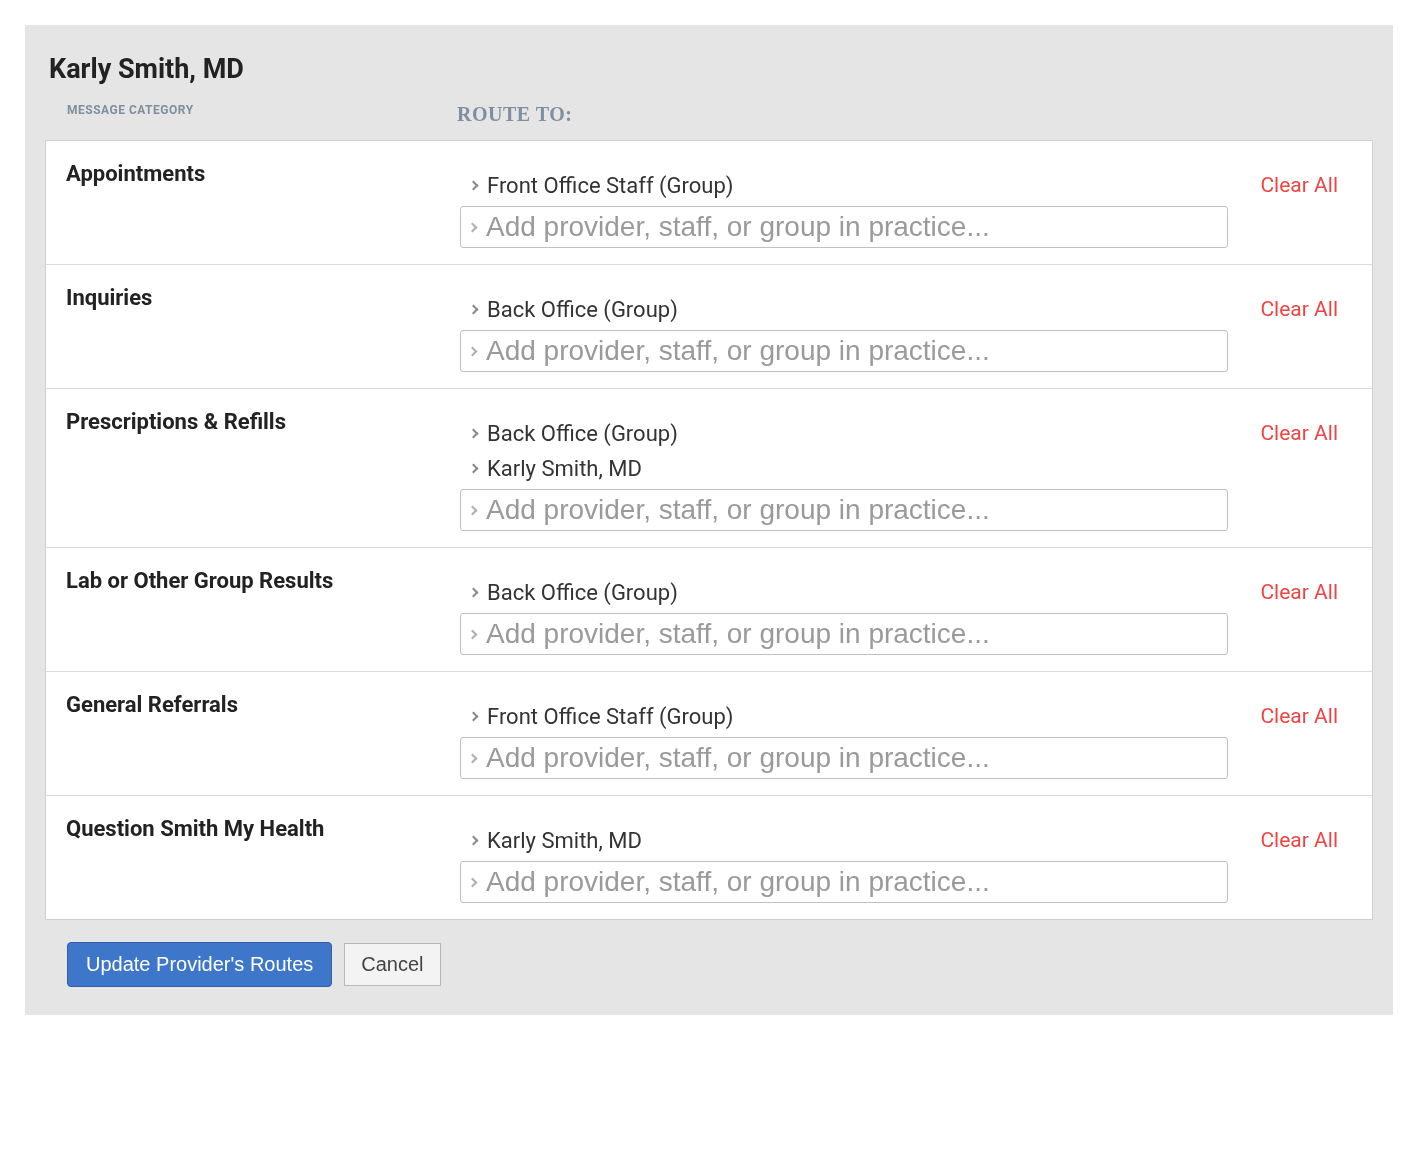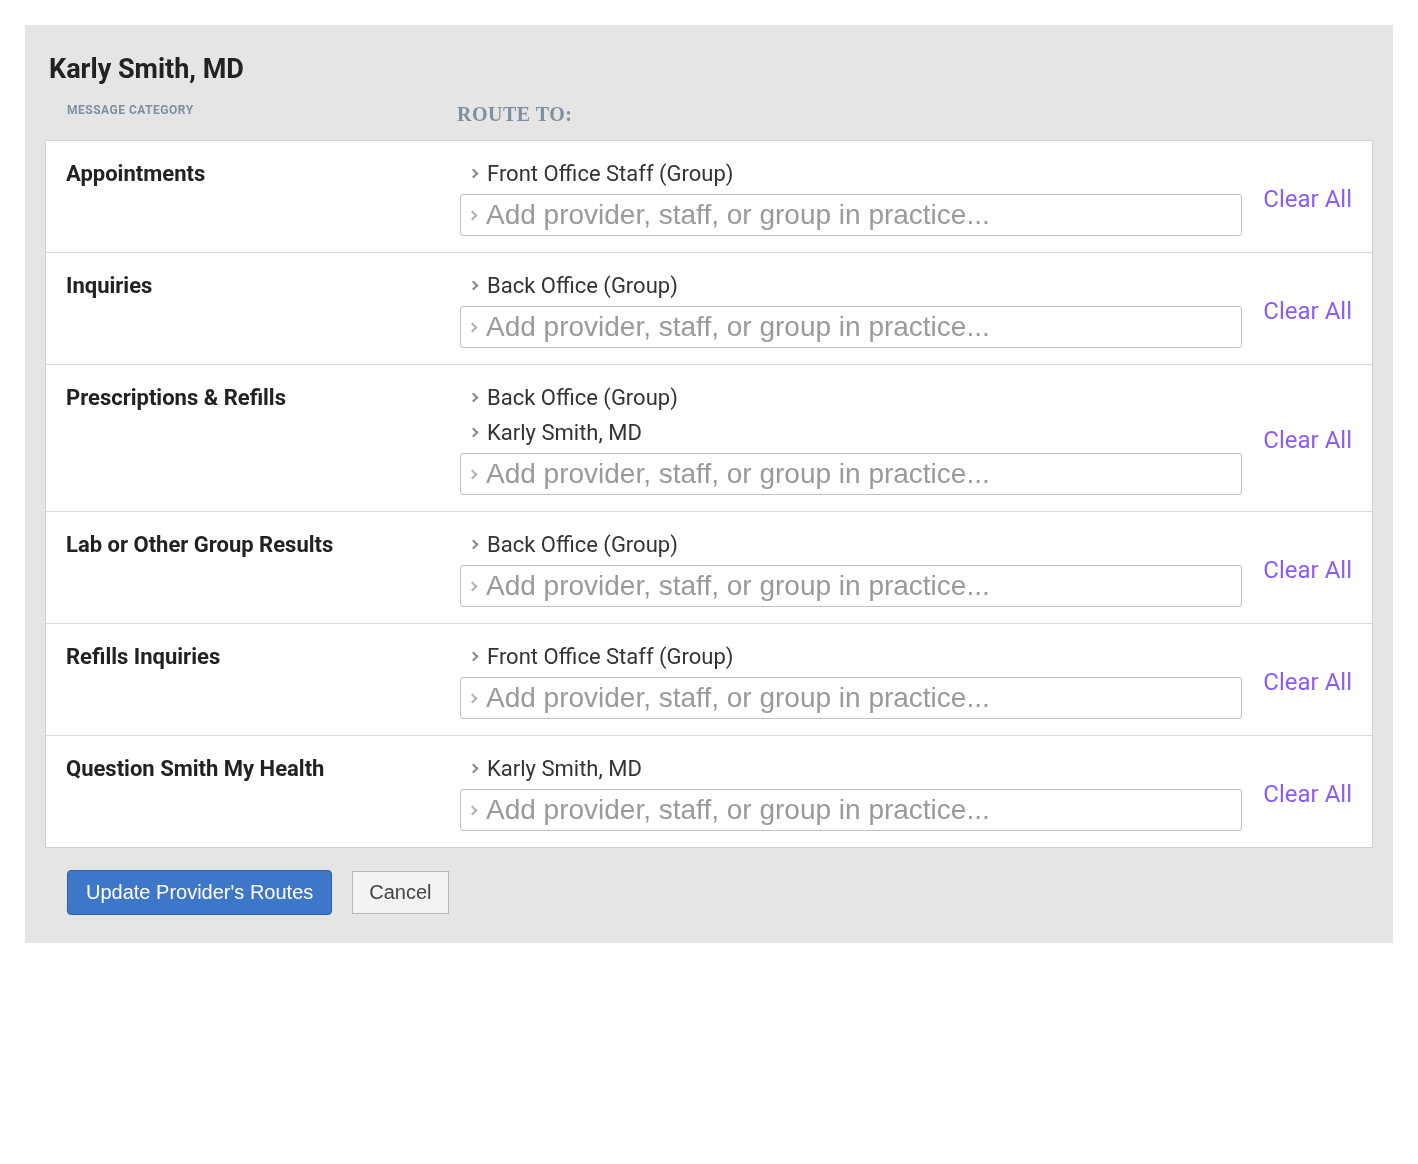--- a/index.html
+++ b/index.html
@@ -40,37 +40,38 @@
       letter-spacing: 0.5px;
       font-family: Liberation Serif, serif;
     }
     .table {
       background: #ffffff;
       border: 1px solid #d0d0d0;
     }
     .row {
       display: flex;
       border-bottom: 1px solid #d9d9d9;
-      padding: 16px 20px 16px 20px;
+      padding: 16px 34px 16px 20px;
       align-items: flex-start;
     }
     .row:last-child {
       border-bottom: none;
     }
     .category-cell {
       width: 394px;
       font-size: 22px;
       font-weight: 700;
       color: #222;
       padding-top: 4px;
     }
     .routes-cell {
       flex: 1;
       display: flex;
-      align-items: center;
+      align-items: flex-start;
+      margin-top: 12px;
     }
     .routes-list {
       flex: 1;
     }
     .route-entry {
       display: flex;
       align-items: center;
       font-size: 22px;
       color: #333;
       padding: 4px 0 6px 10px;
@@ -106,30 +107,30 @@
     }
     .add-input::placeholder {
       color: #9a9a9a;
     }
     .clear-cell {
       width: 110px;
       text-align: right;
       padding-top: 4px;
     }
     .clear-link {
-      color: #8b5cf6;
-      font-size: 24px;
+      color: #ef4444;
+      font-size: 21px;
       cursor: pointer;
       text-decoration: none;
     }
     .actions {
       margin-top: 22px;
       padding-left: 22px;
       display: flex;
-      gap: 20px;
+      gap: 12px;
       align-items: center;
     }
     .btn-primary {
       background: #3e77c9;
       color: #ffffff;
       border: 1px solid #2f5fa8;
       border-radius: 4px;
       padding: 10px 18px;
       font-size: 20px;
       cursor: pointer;
@@ -231,21 +232,21 @@
             <input class="add-input" type="text" placeholder="Add provider, staff, or group in practice..." style="">
           </div>
         </div>
         <div class="clear-cell">
           <a class="clear-link">Clear All</a>
         </div>
       </div>
     </div>
 
     <div class="row">
-      <div class="category-cell">Refills Inquiries</div>
+      <div class="category-cell">General Referrals</div>
       <div class="routes-cell">
         <div class="routes-list">
           <div class="route-entry">
             <span class="chevron"></span>
             <span>Front Office Staff (Group)</span>
           </div>
           <div class="add-input-wrap">
             <span class="chevron"></span>
             <input class="add-input" type="text" placeholder="Add provider, staff, or group in practice..." style="">
           </div>

